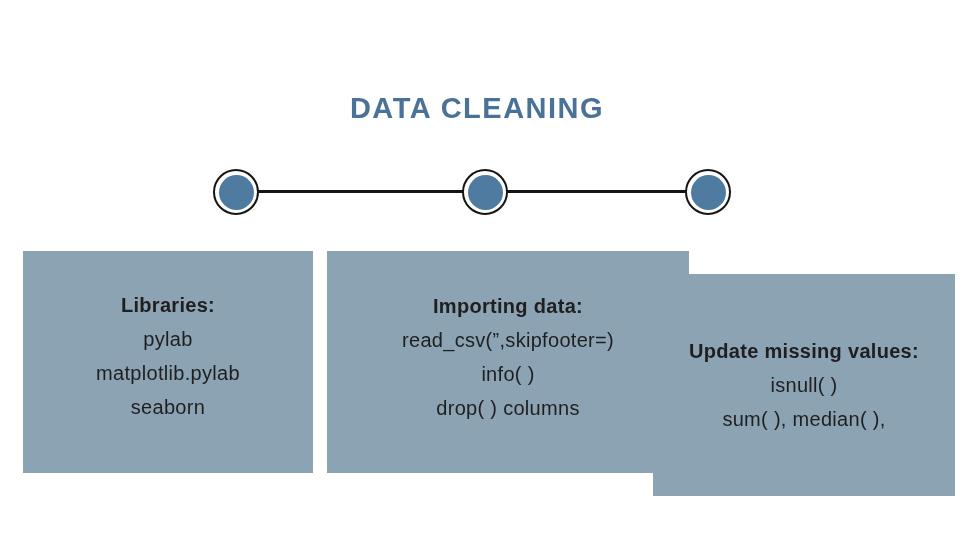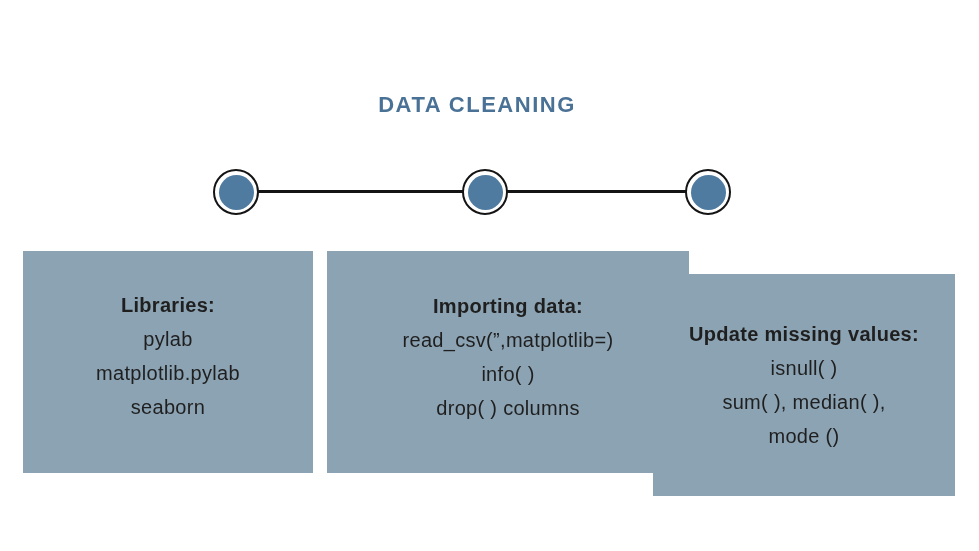--- a/index.html
+++ b/index.html
@@ -17,21 +17,21 @@
   }
 
   
   .title {
     position: absolute;
     top: 92px;
     left: 0;
     width: 954px;
     margin: 0;
     text-align: center;
-    font-size: 22px;
+    font-size: 29px;
     font-weight: bold;
     letter-spacing: 1.5px;
     color: var(--title, #4a7296);
   }
 
   
   .connector {
     position: absolute;
     top: 190px;
     height: 3px;
@@ -121,25 +121,24 @@
 
   <section class="card card1">
     <h2>Libraries:</h2>
     <p>pylab</p>
     <p>matplotlib.pylab</p>
     <p>seaborn</p>
   </section>
 
   <section class="card card2">
     <h2>Importing data:</h2>
-    <p>read_csv(”,matplotlib=)</p>
+    <p>read_csv(”,skipfooter=)</p>
     <p>info( )</p>
     <p>drop( ) columns</p>
   </section>
 
   <section class="card card3">
     <h2>Update missing values:</h2>
     <p>isnull( )</p>
     <p>sum( ), median( ),</p>
-    <p>mode ()</p>
   </section>
 
 </div>
 
 </body></html>

